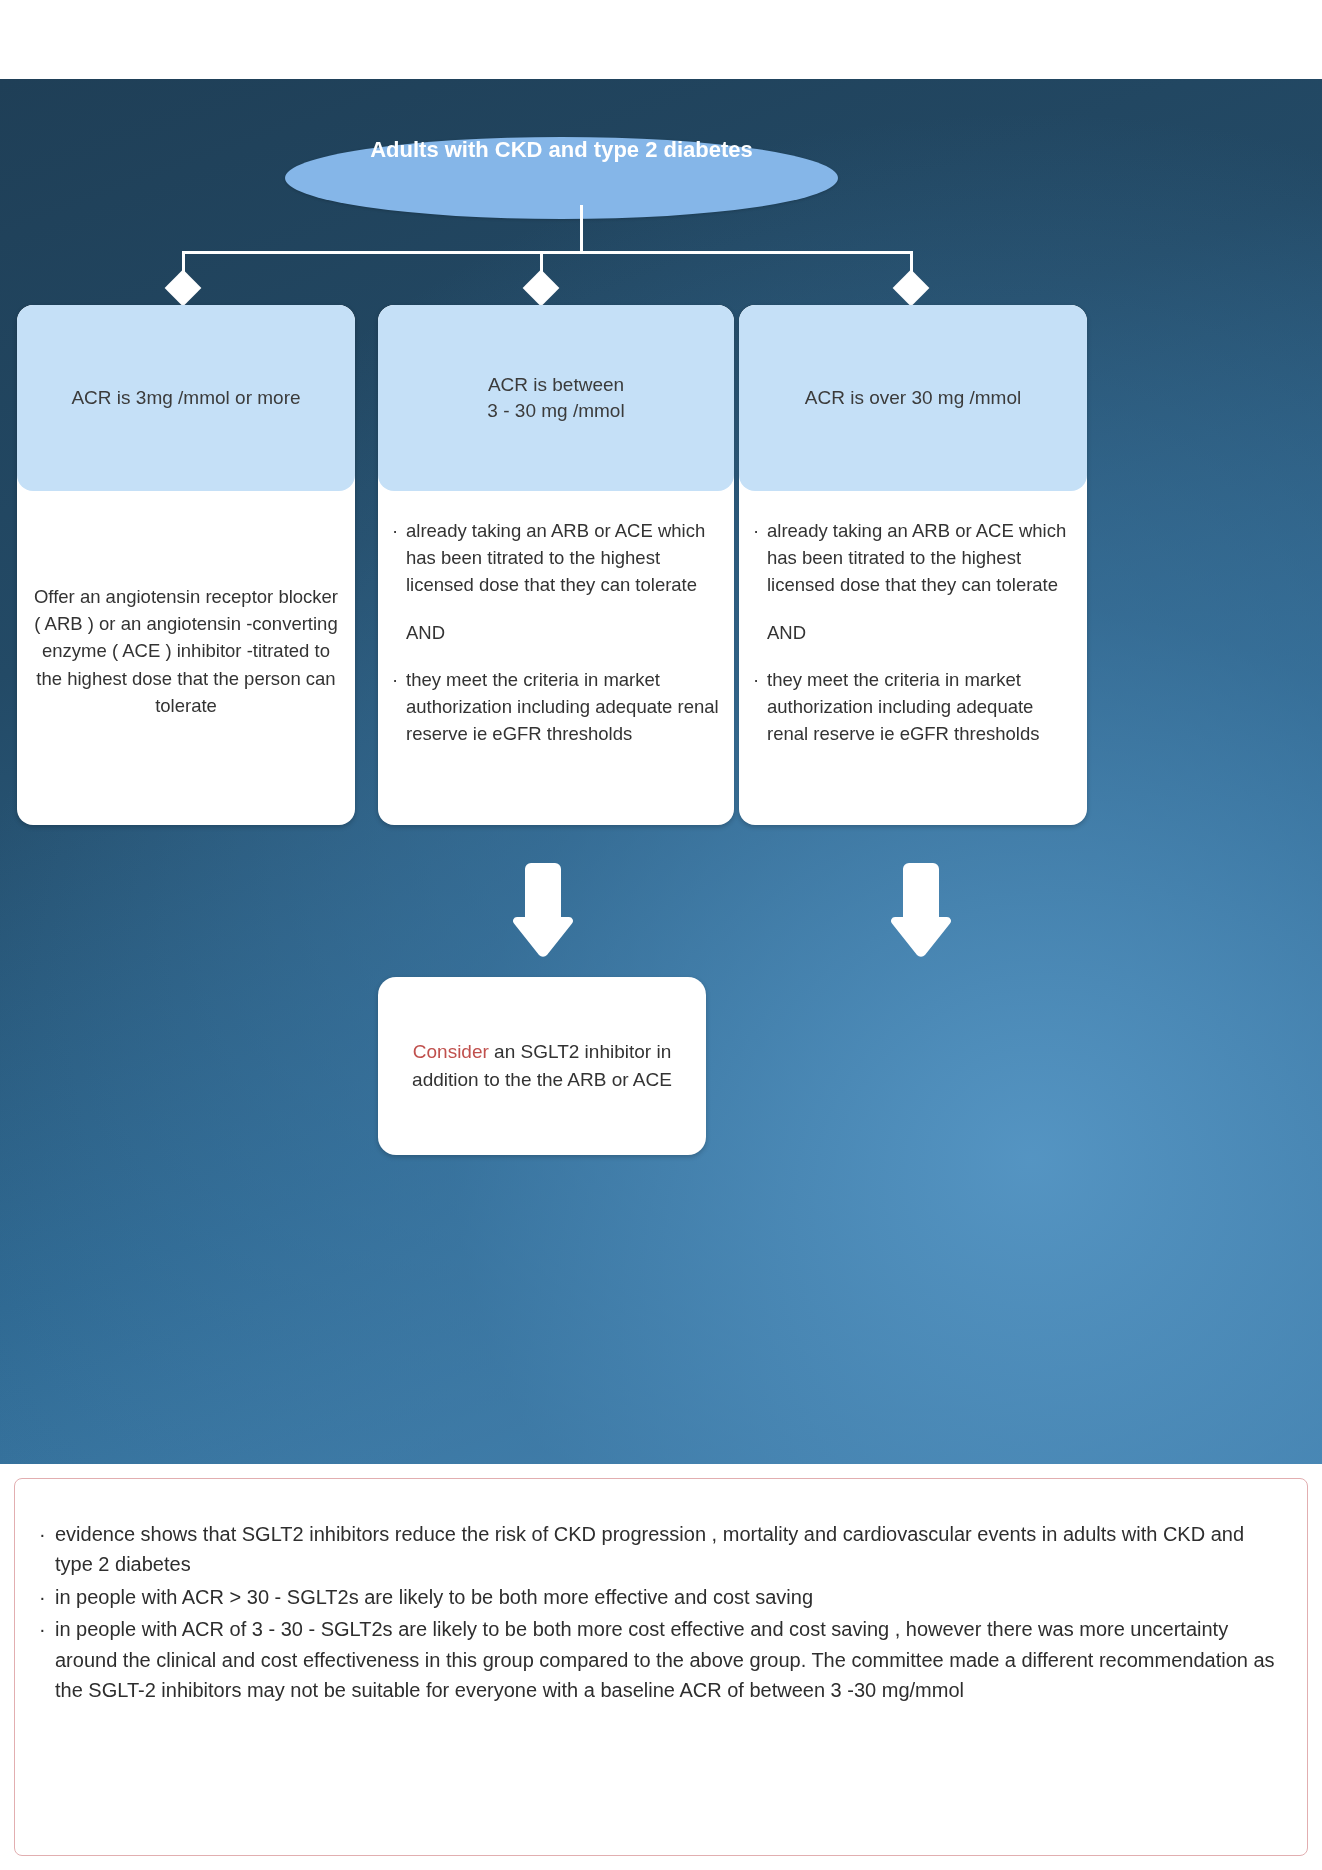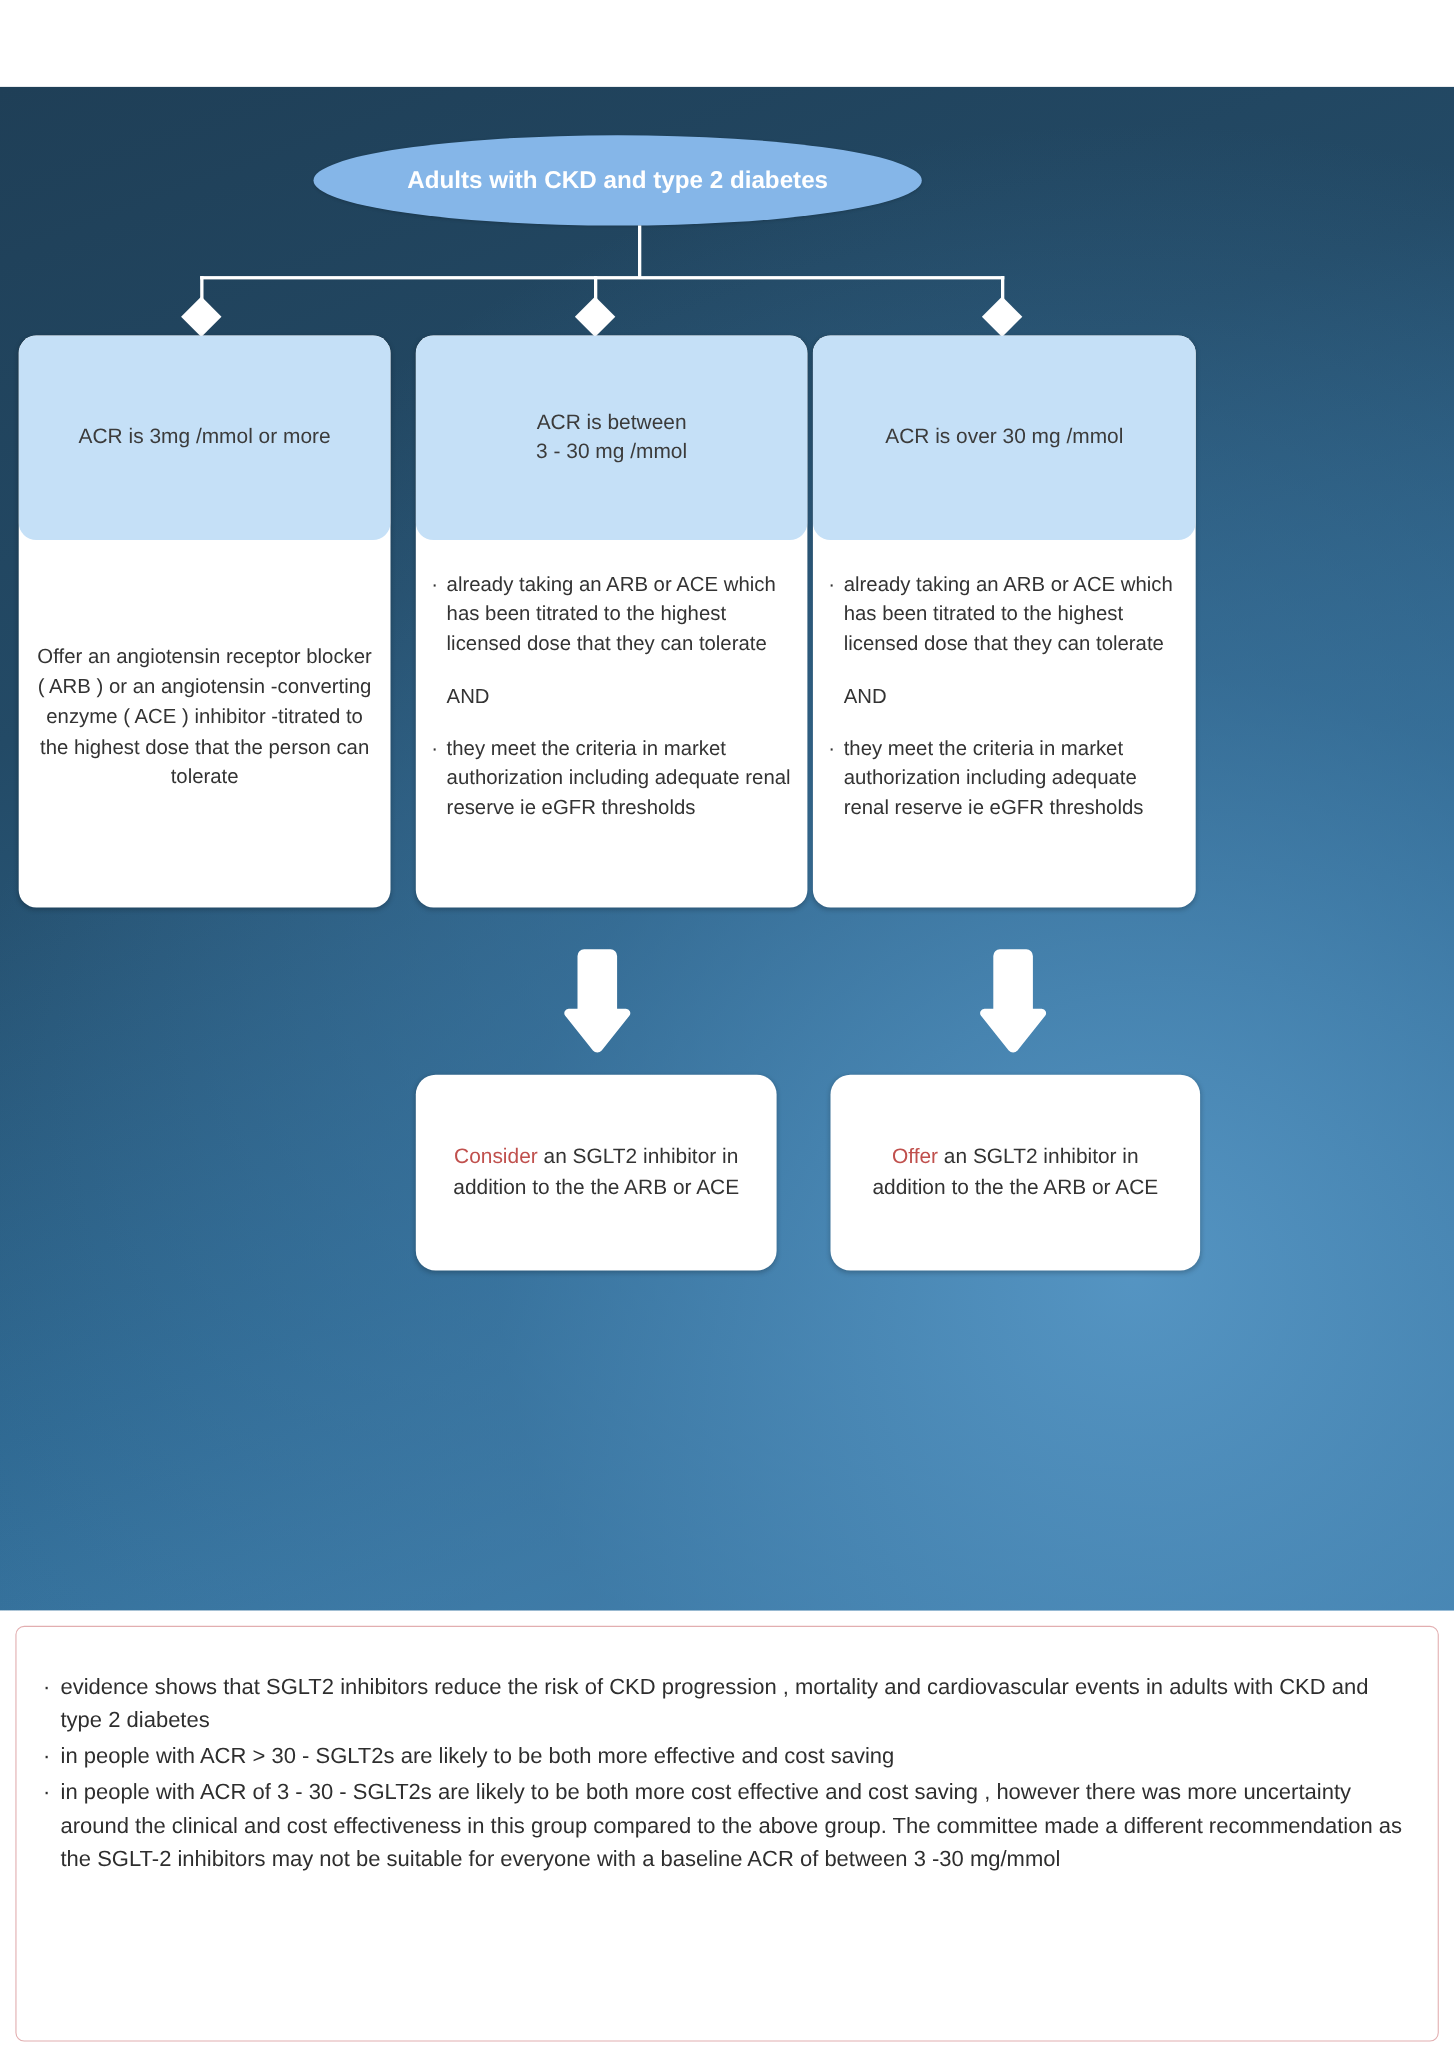--- a/index.html
+++ b/index.html
@@ -48,27 +48,26 @@
     height: 1385px;
     background:
       radial-gradient(115% 105% at 78% 78%, rgba(86,150,196,0.95) 0%, rgba(63,122,166,0.55) 38%, rgba(30,62,88,0.0) 72%),
       linear-gradient(160deg, #1f3f57 0%, #234a66 32%, #2f6992 66%, #4a8cbb 100%);
   }
 
   
   .ellipse-top {
     position: absolute;
     left: 285px;
-    top: 44px;
+    top: 58px;
     width: 553px;
     height: 82px;
     background: #85b6e8;
     border-radius: 50% / 50%;
     display: flex;
-    align-items: center;
     justify-content: center;
     box-shadow: 0 1px 3px rgba(0,0,0,0.18);
   }
   .ellipse-top-text {
     color: #ffffff;
     font-size: 22px;
     font-weight: bold;
     text-align: center;
   }
 
@@ -295,25 +294,20 @@
       <svg width="64" height="100" viewBox="0 0 64 100" xmlns="http://www.w3.org/2000/svg">
         <path d="M20 4 h24 a6 6 0 0 1 6 6 v48 h8 a4 4 0 0 1 3 6.6 L36 96 a5.5 5.5 0 0 1 -8 0 L3 64.6 A4 4 0 0 1 6 58 h8 V10 a6 6 0 0 1 6 -6 z" fill="#ffffff"></path>
       </svg>
     </div>
 
     <div class="result result-b">
       <div class="result-text">
         <span class="accent-word">Consider</span><span> an SGLT2 inhibitor in addition to the the ARB or ACE</span>
       </div>
     </div>
-    <div class="result result-c">
-      <div class="result-text">
-        <span class="accent-word">Offer</span><span> an SGLT2 inhibitor in addition to the the ARB or ACE</span>
-      </div>
-    </div>
 
   </div>
 
   <div class="notes">
     <div class="note-row">
       <span class="note-dot">·</span>
       <span class="note-text">evidence shows that SGLT2 inhibitors reduce the risk of CKD progression , mortality and cardiovascular events in adults with CKD and type 2 diabetes</span>
     </div>
     <div class="note-row">
       <span class="note-dot">·</span>

